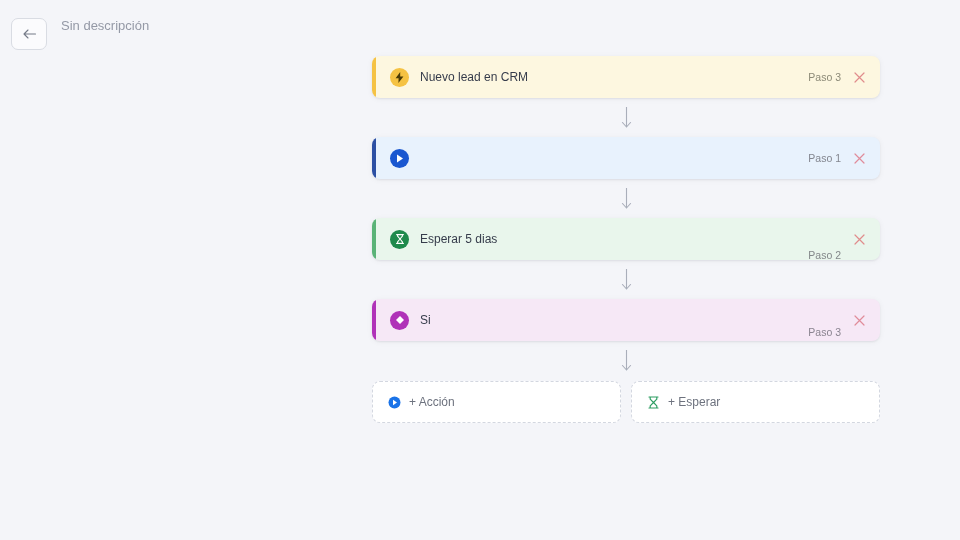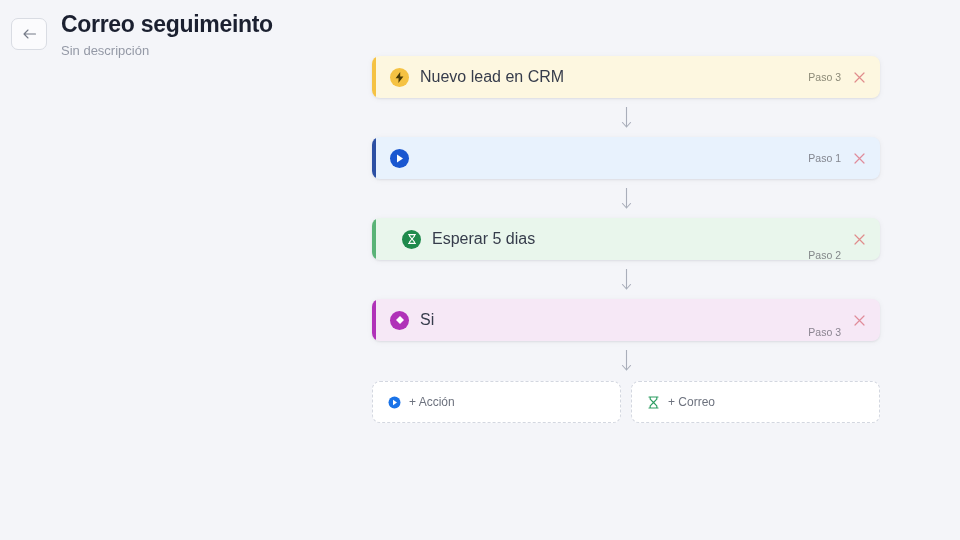--- a/index.html
+++ b/index.html
@@ -101,21 +101,21 @@
     border-radius: 50%;
     margin-left: 18px;
     flex: none;
     display: flex;
     align-items: center;
     justify-content: center;
   }
   .node-icon svg { display: block; }
   .node-label {
     margin-left: 11px;
-    font-size: 16px;
+    font-size: 12px;
     color: #363c4b;
     white-space: nowrap;
     overflow: hidden;
   }
   .node-right {
     margin-left: auto;
     display: flex;
     align-items: center;
     gap: 12px;
   }
@@ -135,21 +135,21 @@
   }
   .close-btn svg { display: block; }
 
   
   .node.trigger  { background: #fdf7e0; }
   .node.trigger .accent { background: #f5c243; }
   .node.trigger .step-tag { color: #8c8a77; }
   .node.action   { background: #e8f2fd; }
   .node.action .accent { background: #2c4fa3; }
   .node.action .step-tag { color: #83868f; }
-  .node.wait     { background: #e9f6ec; padding-left: 12px; }
+  .node.wait     { background: #e9f6ec; }
   .node.wait .accent { background: #5ab377; }
   .node.wait .step-tag { color: #83888a; margin-top: 32px; }
   .node.condition{ background: #f6e8f6; }
   .node.condition .accent { background: #b032b8; }
   .node.condition .step-tag { color: #8a8490; margin-top: 24px; }
 
   .connector {
     height: 39px;
     display: flex;
     align-items: center;
@@ -202,21 +202,20 @@
 
 <div class="header">
   <div class="back-btn">
     <span>
       <svg width="15" height="12" viewBox="0 0 15 12" fill="none">
         <path d="M13.5 6H2M2 6l4-4M2 6l4 4" stroke="#757b88" stroke-width="1.1" stroke-linecap="round" stroke-linejoin="round"></path>
       </svg>
     </span>
   </div>
   <div class="title-block">
-    <div class="page-title">Correo seguimeinto</div>
     <div class="page-subtitle">Sin descripción</div>
   </div>
 </div>
 
 <div class="flow">
 
   <div class="node trigger">
     <div class="accent"></div>
     <div class="node-icon" style="background:#f5c243">
       <svg width="9" height="11" viewBox="0 0 9 11">
@@ -323,18 +322,18 @@
       </span>
       <span class="add-label">+ Acción</span>
     </div>
 
     <div class="add-btn">
       <span class="add-icon">
         <svg width="11" height="13" viewBox="0 0 11 13">
           <path d="M1 1h9M1 12h9M2.2 1v2.2L5.5 6.5l3.3-3.3V1M2.2 12V9.8L5.5 6.5l3.3 3.3V12" stroke="#2e9e63" stroke-width="1.2" fill="none" stroke-linecap="round" stroke-linejoin="round"></path>
         </svg>
       </span>
-      <span class="add-label">+ Correo</span>
+      <span class="add-label">+ Esperar</span>
     </div>
 
 
   </div>
 </div>
 
 </body></html>

